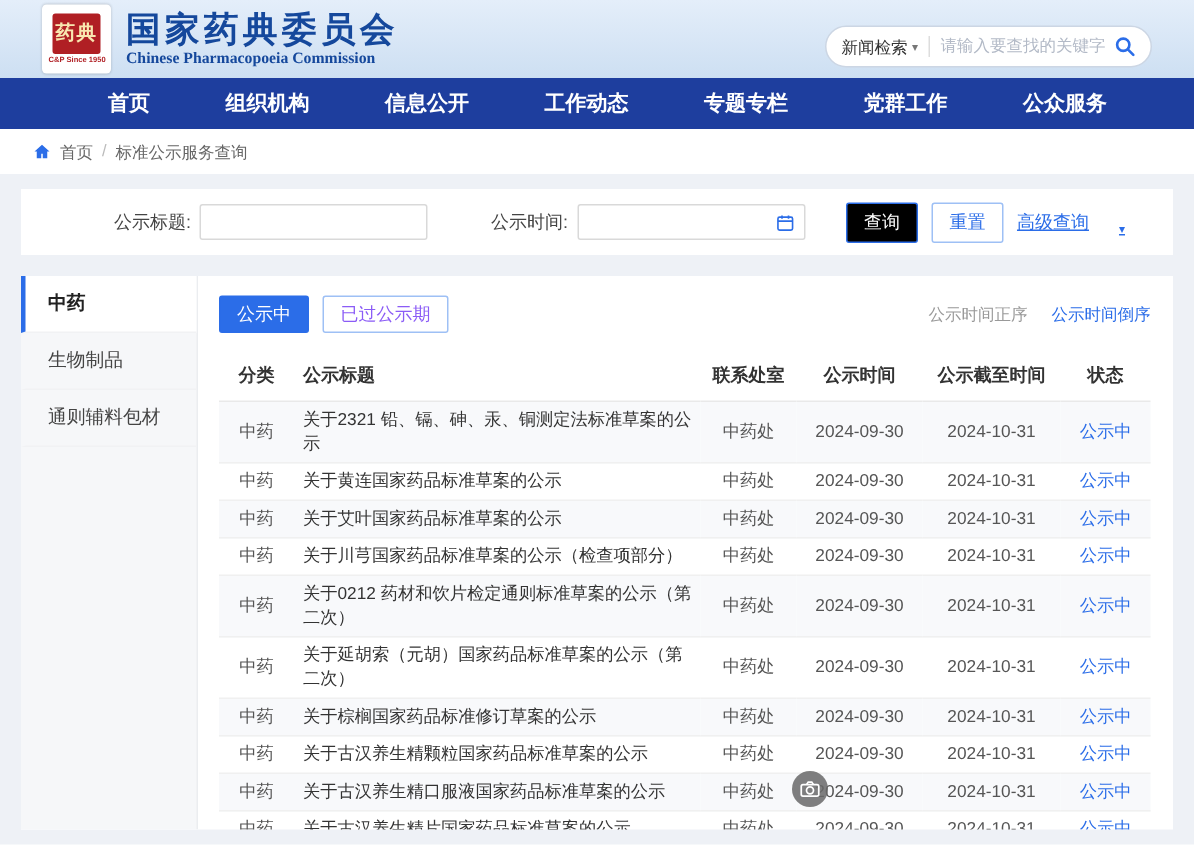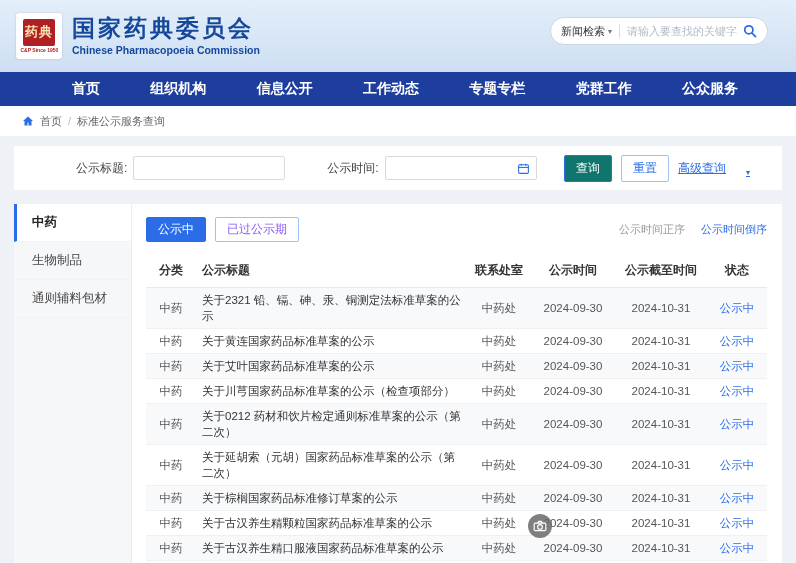--- a/index.html
+++ b/index.html
@@ -8,37 +8,37 @@
     font-family:"Liberation Sans","DejaVu Sans",sans-serif;
     background:#eef1f6;
     overflow:hidden;
     position:relative;
     font-size:12px;
   }
   a { text-decoration:none; }
 
   
   .site-header {
-    height:72px;
+    height:52px;
     background:linear-gradient(180deg,#e4eefa 0%,#cddff2 100%);
     display:flex; align-items:center;
-    padding:0 16px; position:relative;
+    padding:0 28px; position:relative;
   }
   .logo-box {
     width:46px; height:46px; background:#fff; border-radius:3px;
     display:flex; flex-direction:column; align-items:center; justify-content:center;
     box-shadow:0 0 2px rgba(0,0,0,.2); cursor:pointer; flex:0 0 auto;
   }
   .logo-seal {
     width:32px; height:27px; background:#b01f24; color:#f8e7b0;
     font-size:13px; font-weight:bold; display:flex; align-items:center; justify-content:center;
     letter-spacing:1px; border-radius:2px;
   }
   .logo-caption { font-size:7px; color:#b01f24; transform:scale(.72); white-space:nowrap; margin-top:1px; font-weight:bold; }
-  .brand { margin-left:10px; }
+  .brand { margin-left:10px;font-family:Liberation Serif, serif; }
   .brand-title { font-size:23px; font-weight:bold; color:#15489c; letter-spacing:3px; line-height:1.1; }
   .brand-sub { font-size:10.5px; font-weight:bold; color:#15489c; margin-top:2px; }
 
   .search-box {
     position:absolute; right:28px; top:17px; height:28px; width:218px;
     background:#fff; border:1px solid #ccd6e4; border-radius:14px;
     display:flex; align-items:center; padding:0 10px;
   }
   .search-cat { font-size:11px; color:#333; display:flex; align-items:center; gap:3px; cursor:pointer; white-space:nowrap; }
   .caret { font-size:8px; color:#777; }
@@ -77,21 +77,21 @@
     font-size:12px; padding:0 6px; outline:none; font-family:inherit;
   }
   .date-wrap {
     width:152px; height:24px; border:1px solid #d9d9d9; border-radius:2px;
     display:flex; align-items:center; padding:0 6px; background:#fff;
   }
   .date-input { border:none; outline:none; flex:1; min-width:0; font-size:12px; font-family:inherit; }
   .calendar-btn { display:flex; cursor:pointer; }
   .f-actions { margin-left:auto; display:flex; align-items:center; gap:9px; }
   .btn-primary {
-    background:#0f766e; color:#fff; font-size:12px; border:1px solid #2b6de8;
+    background:#000000; color:#fff; font-size:12px; border:1px solid #2b6de8;
     padding:4px 11px; border-radius:2px; cursor:pointer; font-family:inherit;
   }
   .btn-ghost {
     background:#fff; color:#2b6de8; font-size:12px; border:1px solid #9ec0f5;
     padding:4px 11px; border-radius:2px; cursor:pointer; font-family:inherit;
   }
   .adv-link { color:#2b6de8; font-size:12px; display:flex; align-items:flex-end; gap:20px; cursor:pointer; white-space:nowrap;text-decoration:underline; }
   .adv-link .caret { color:#2b6de8; }
 
   

